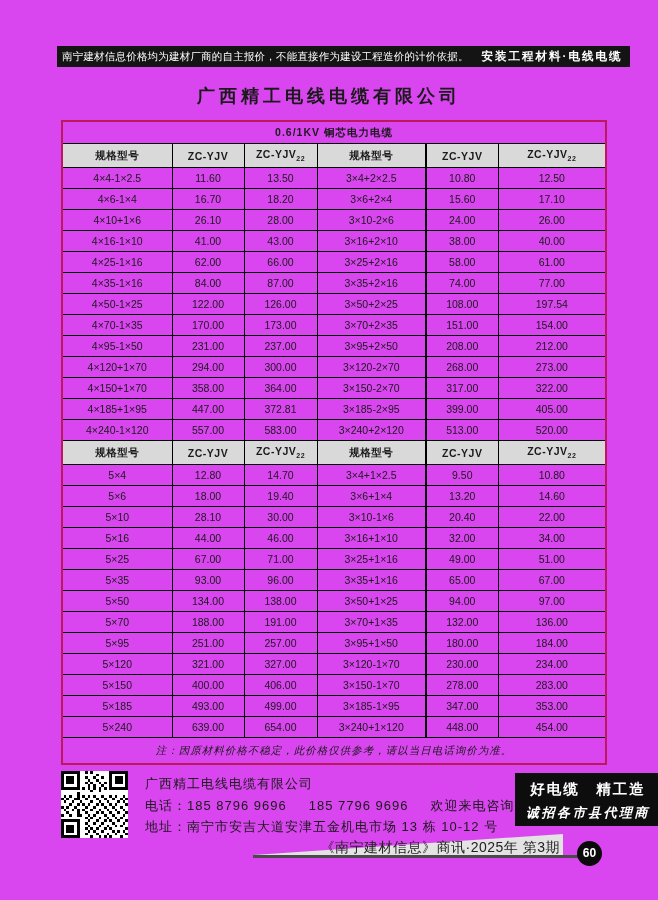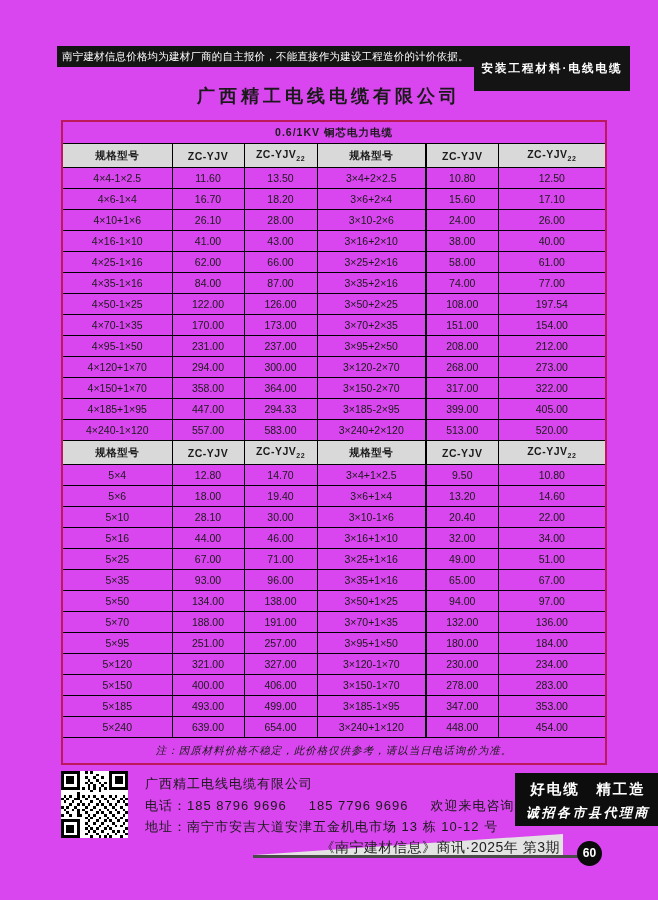--- a/index.html
+++ b/index.html
@@ -4,21 +4,21 @@
 <style>
   html,body{margin:0;padding:0;background:#fff;}
   .page{position:relative;width:658px;height:900px;background:#d946ef;overflow:hidden;
         font-family:"Liberation Sans","DejaVu Sans",sans-serif;color:#1a1a1a;}
 
   
   .topbar{position:absolute;left:57px;top:46px;width:549px;display:flex;justify-content:space-between;}
   .disclaimer{background:#141414;color:#fff;font-size:10.5px;line-height:21px;height:21px;
               padding:0 5px;white-space:nowrap;letter-spacing:0.2px;}
   .category{background:#141414;color:#fff;font-size:11.5px;font-weight:bold;line-height:21px;height:21px;
-            padding:12px 8px;letter-spacing:2px;white-space:nowrap;}
+            padding:0 8px;letter-spacing:2px;white-space:nowrap;}
 
   
   .title{position:absolute;left:0;top:84px;width:100%;text-align:center;margin:0;
          font-size:18px;font-weight:bold;letter-spacing:4px;}
 
   
   .price-table{position:absolute;left:61px;top:120px;width:544px;border-collapse:collapse;
                table-layout:fixed;border:2px solid #be185d;}
   .price-table th,.price-table td{border:1px solid #000;text-align:center;
                font-size:10.5px;padding:0;overflow:hidden;white-space:nowrap;}
@@ -172,21 +172,21 @@
           <td>4×150+1×70</td>
           <td>358.00</td>
           <td>364.00</td>
           <td>3×150-2×70</td>
           <td>317.00</td>
           <td>322.00</td>
         </tr>
         <tr class="data-row">
           <td>4×185+1×95</td>
           <td>447.00</td>
-          <td>294.33</td>
+          <td>372.81</td>
           <td>3×185-2×95</td>
           <td>399.00</td>
           <td>405.00</td>
         </tr>
         <tr class="data-row">
           <td>4×240-1×120</td>
           <td>557.00</td>
           <td>583.00</td>
           <td>3×240+2×120</td>
           <td>513.00</td>

